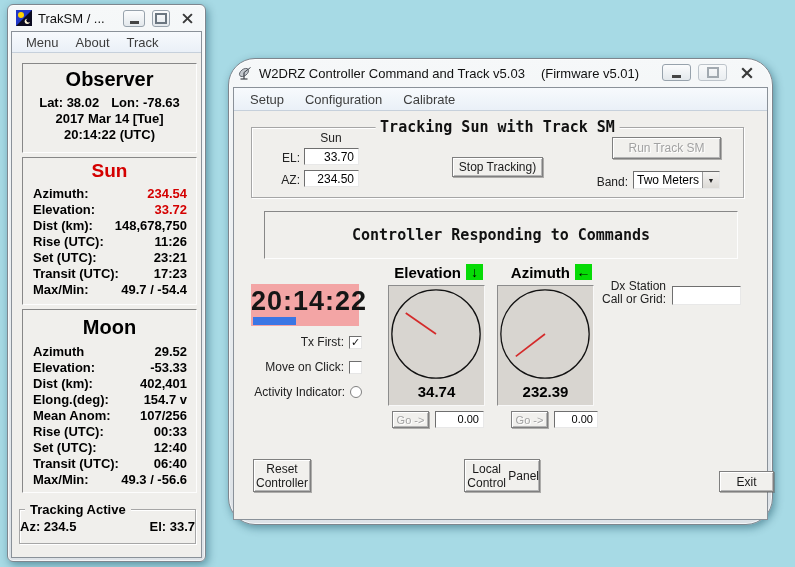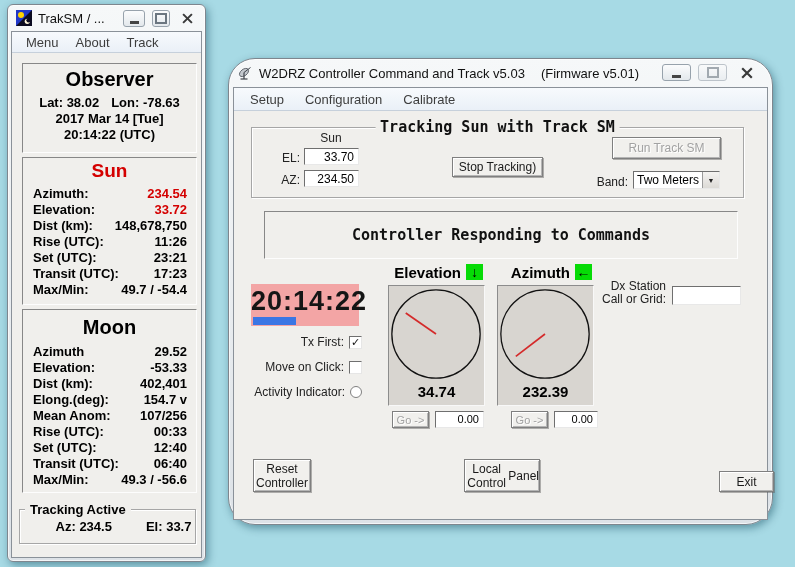--- a/index.html
+++ b/index.html
@@ -176,21 +176,21 @@
           </div>
         <div class="datarow">
             <span>Max/Min:</span>
             <span>49.3 / -56.6</span>
           </div>
       </div>
     </div>
 
     <div class="groupbox" style="left:11px;top:504px;width:175px;height:33px;">
       <span class="legend" style="left:5px;top:-8px;font-size:13px;font-weight:bold;color:#000;">Tracking Active</span>
-      <div style="display:flex;justify-content:center;gap:34px;margin-top:9px;font-size:13px;font-weight:bold;color:#000;margin-left:32px;">
+      <div style="display:flex;justify-content:space-between;gap:34px;margin-top:9px;font-size:13px;font-weight:bold;color:#000;">
         <span>Az: 234.5</span>
         <span>El: 33.7</span>
       </div>
     </div>
   </section>
 
   <section class="win" style="left:228px;top:58px;width:543px;height:465px;border-radius:27px;">
     <div class="titlebar" style="height:28px;">
       <span style="width:16px;height:16px;display:inline-block;">
         <svg width="16" height="16" viewBox="0 0 16 16">

